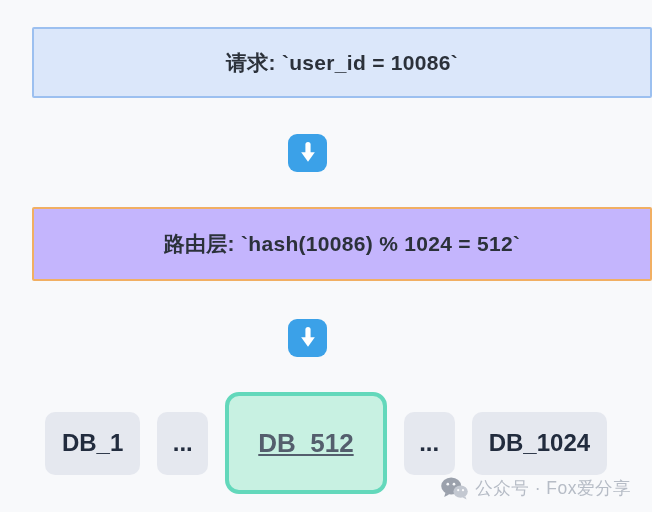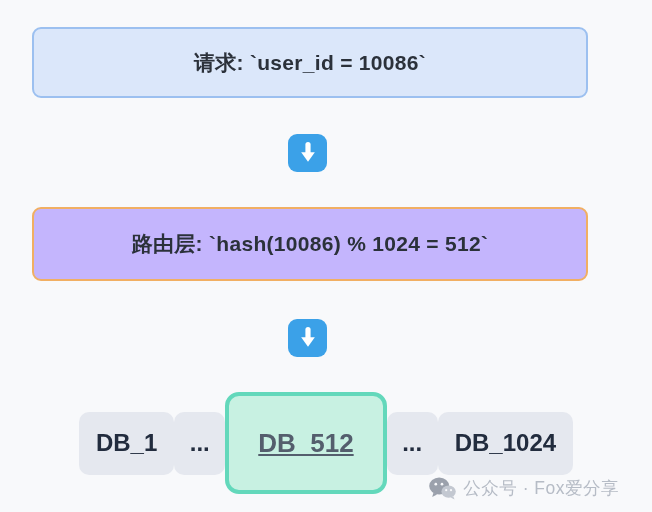--- a/index.html
+++ b/index.html
@@ -10,22 +10,22 @@
     overflow: hidden;
   }
   .canvas {
     position: relative;
     width: 652px;
     height: 512px;
   }
   .flow-box {
     position: absolute;
     left: 32px;
-    width: 556px;
-    border-radius: 9px;
+    width: 620px;
+    border-radius: 2px;
     display: flex;
     align-items: center;
     justify-content: center;
     font-weight: bold;
     font-size: 21px;
     color: #2b313a;
     letter-spacing: 0.3px;
   }
   .box-request {
     top: 27px;
@@ -55,20 +55,21 @@
   .arrow-badge svg { width: 26px; height: 26px; display: block; }
   .db-row {
     position: absolute;
     left: 0;
     top: 392px;
     width: 652px;
     height: 102px;
     display: flex;
     align-items: center;
     justify-content: center;
+    gap: 17px;
   }
   .db-node {
     height: 63px;
     background: #e5e8ef;
     border-radius: 10px;
     display: flex;
     align-items: center;
     justify-content: center;
     font-weight: bold;
     font-size: 24px;
@@ -84,21 +85,21 @@
     background: #c8f1e2;
     border: 4px solid #63d8bb;
     border-radius: 14px;
     padding: 0 29px;
     font-size: 26px;
     color: #545e6d;
     text-decoration: underline;
   }
   .watermark {
     position: absolute;
-    right: 33px;
+    right: 21px;
     bottom: 12px;
     display: flex;
     align-items: center;
     gap: 7px;
     color: #b6bcc6;
     font-size: 17.5px;
     letter-spacing: 0.5px;
   }
   .watermark svg { display: block; }
 </style>

